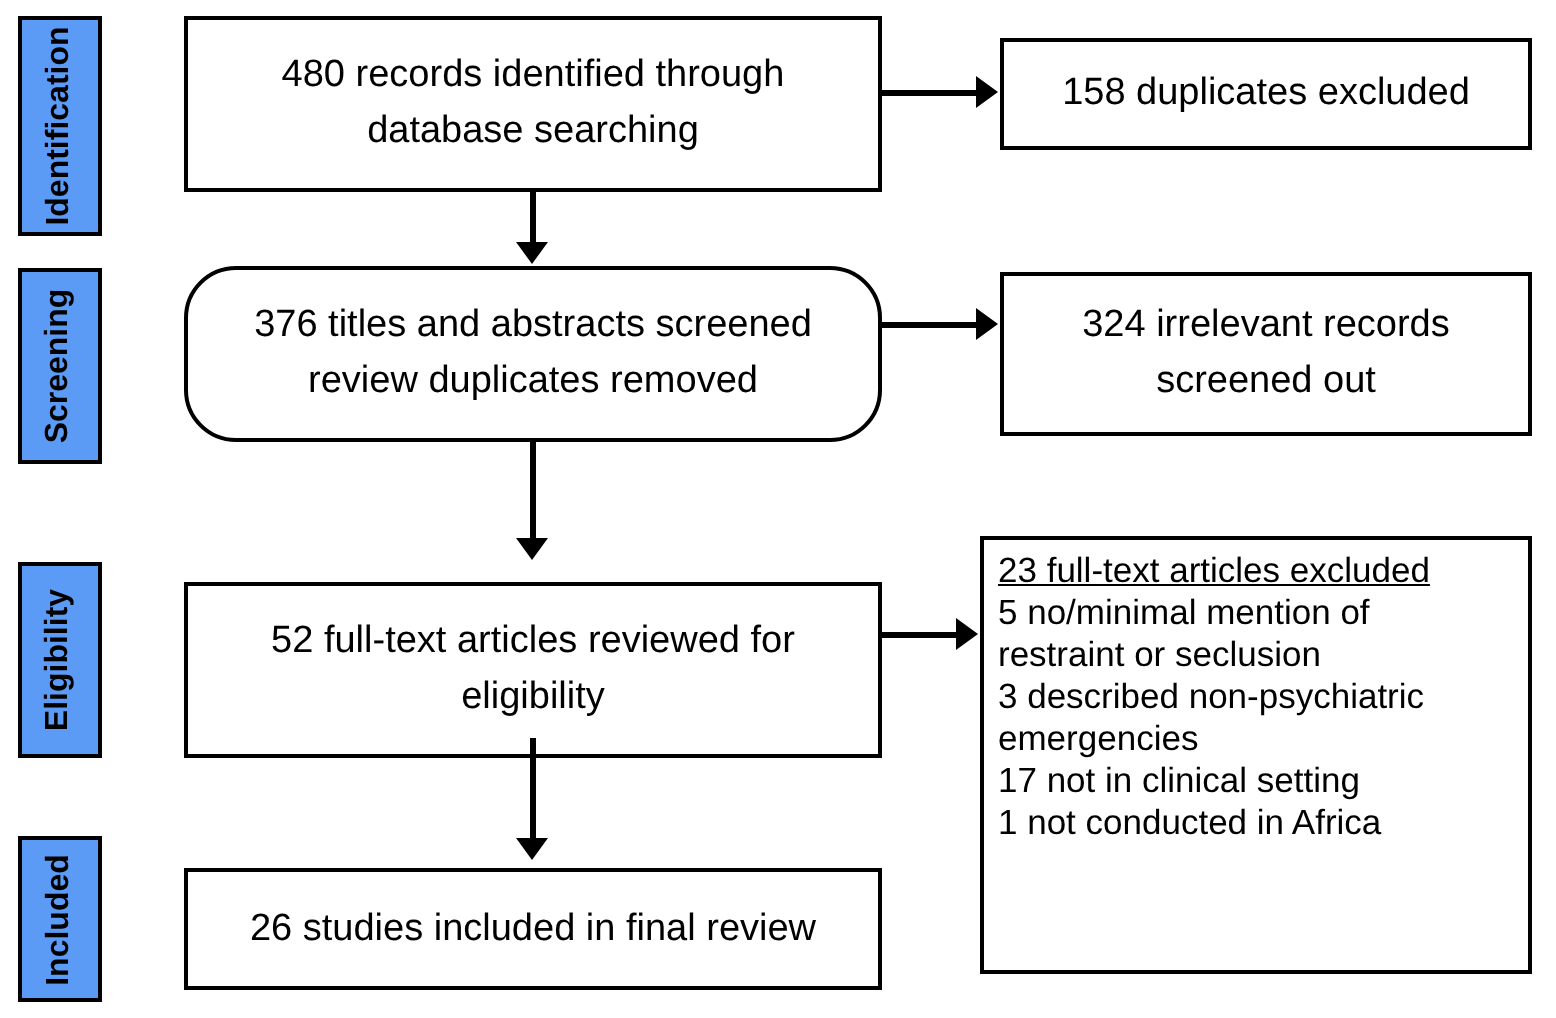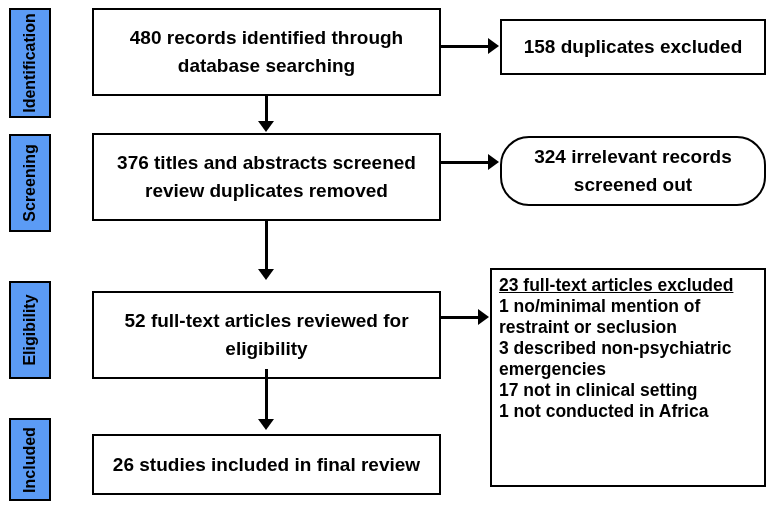--- a/index.html
+++ b/index.html
@@ -41,21 +41,20 @@
   .box {
     position: absolute;
     background: #ffffff;
     border: 2px solid #000000;
     box-sizing: border-box;
     display: flex;
     align-items: center;
     justify-content: center;
     text-align: center;
     color: #000000;
-    font-weight: bold;
   }
   .box .box-text {
     font-size: 19px;
     line-height: 1.45;
     padding: 0 8px;
   }
 
   
   .box.listbox {
     align-items: flex-start;
@@ -135,28 +134,28 @@
       <span>158 duplicates excluded</span>
     </div>
   </div>
 
   <div class="hline" style="left:441px; top:45px; width:48px;"></div>
   <div class="arrow-right" style="left:488px; top:38px;"></div>
 
   <div class="vline" style="left:265px; top:96px; width:3px; height:27px;"></div>
   <div class="arrow-down" style="left:258px; top:121px;"></div>
 
-  <div class="box" style="left:92px; top:133px; width:349px; height:88px;">
+  <div class="box" style="left:92px; top:133px; width:349px; height:88px;border-radius:26px;">
     <div class="box-text">
       <span>376 titles and abstracts screened</span><br>
       <span>review duplicates removed</span>
     </div>
   </div>
 
-  <div class="box" style="left:500px; top:136px; width:266px; height:70px;border-radius:29px;">
+  <div class="box" style="left:500px; top:136px; width:266px; height:82px;">
     <div class="box-text">
       <span>324 irrelevant records</span><br>
       <span>screened out</span>
     </div>
   </div>
 
   <div class="hline" style="left:441px; top:161px; width:48px;"></div>
   <div class="arrow-right" style="left:488px; top:154px;"></div>
 
   <div class="vline" style="left:265px; top:221px; width:3px; height:50px;"></div>
@@ -165,21 +164,21 @@
   <div class="box" style="left:92px; top:291px; width:349px; height:88px;">
     <div class="box-text">
       <span>52 full-text articles reviewed for</span><br>
       <span>eligibility</span>
     </div>
   </div>
 
   <div class="box listbox" style="left:490px; top:268px; width:276px; height:219px;">
     <div class="list-wrap">
       <div class="list-line underline">23 full-text articles excluded</div>
-      <div class="list-line">1 no/minimal mention of</div>
+      <div class="list-line">5 no/minimal mention of</div>
       <div class="list-line">restraint or seclusion</div>
       <div class="list-line">3 described non-psychiatric</div>
       <div class="list-line">emergencies</div>
       <div class="list-line">17 not in clinical setting</div>
       <div class="list-line">1 not conducted in Africa</div>
     </div>
   </div>
 
   <div class="hline" style="left:441px; top:316px; width:38px;"></div>
   <div class="arrow-right" style="left:478px; top:309px;"></div>

